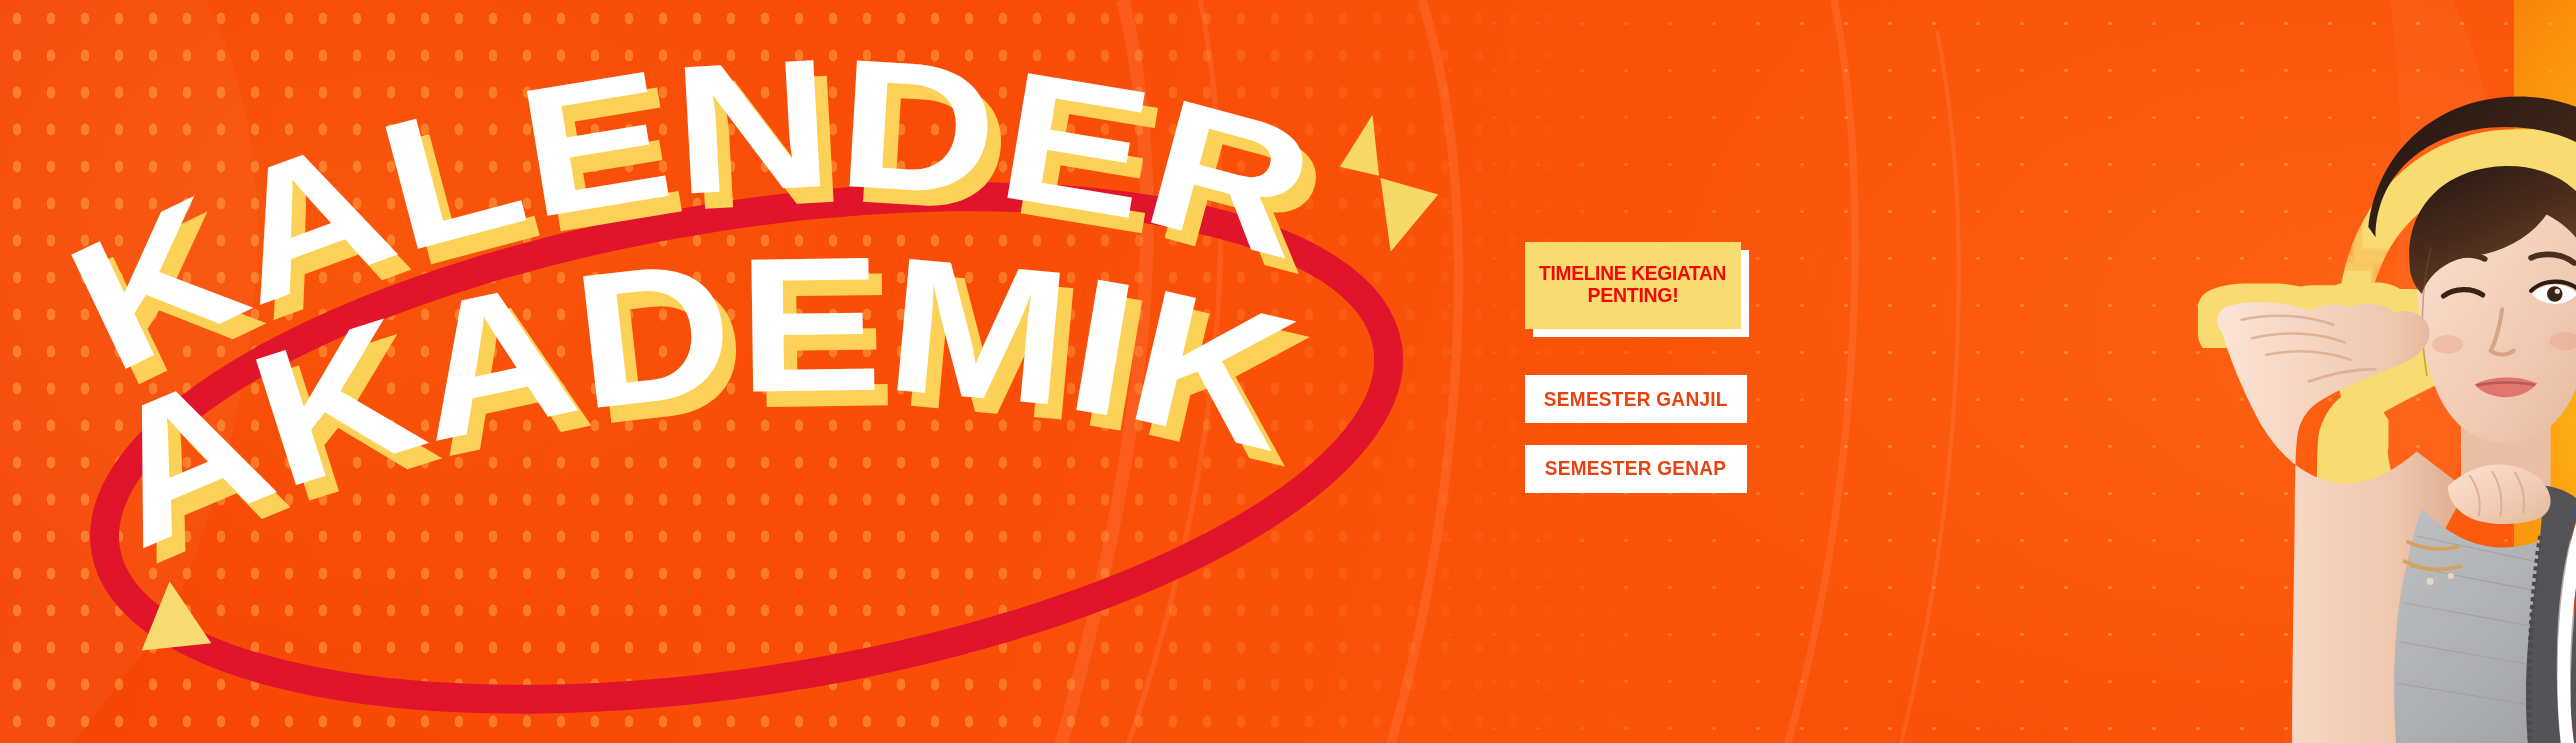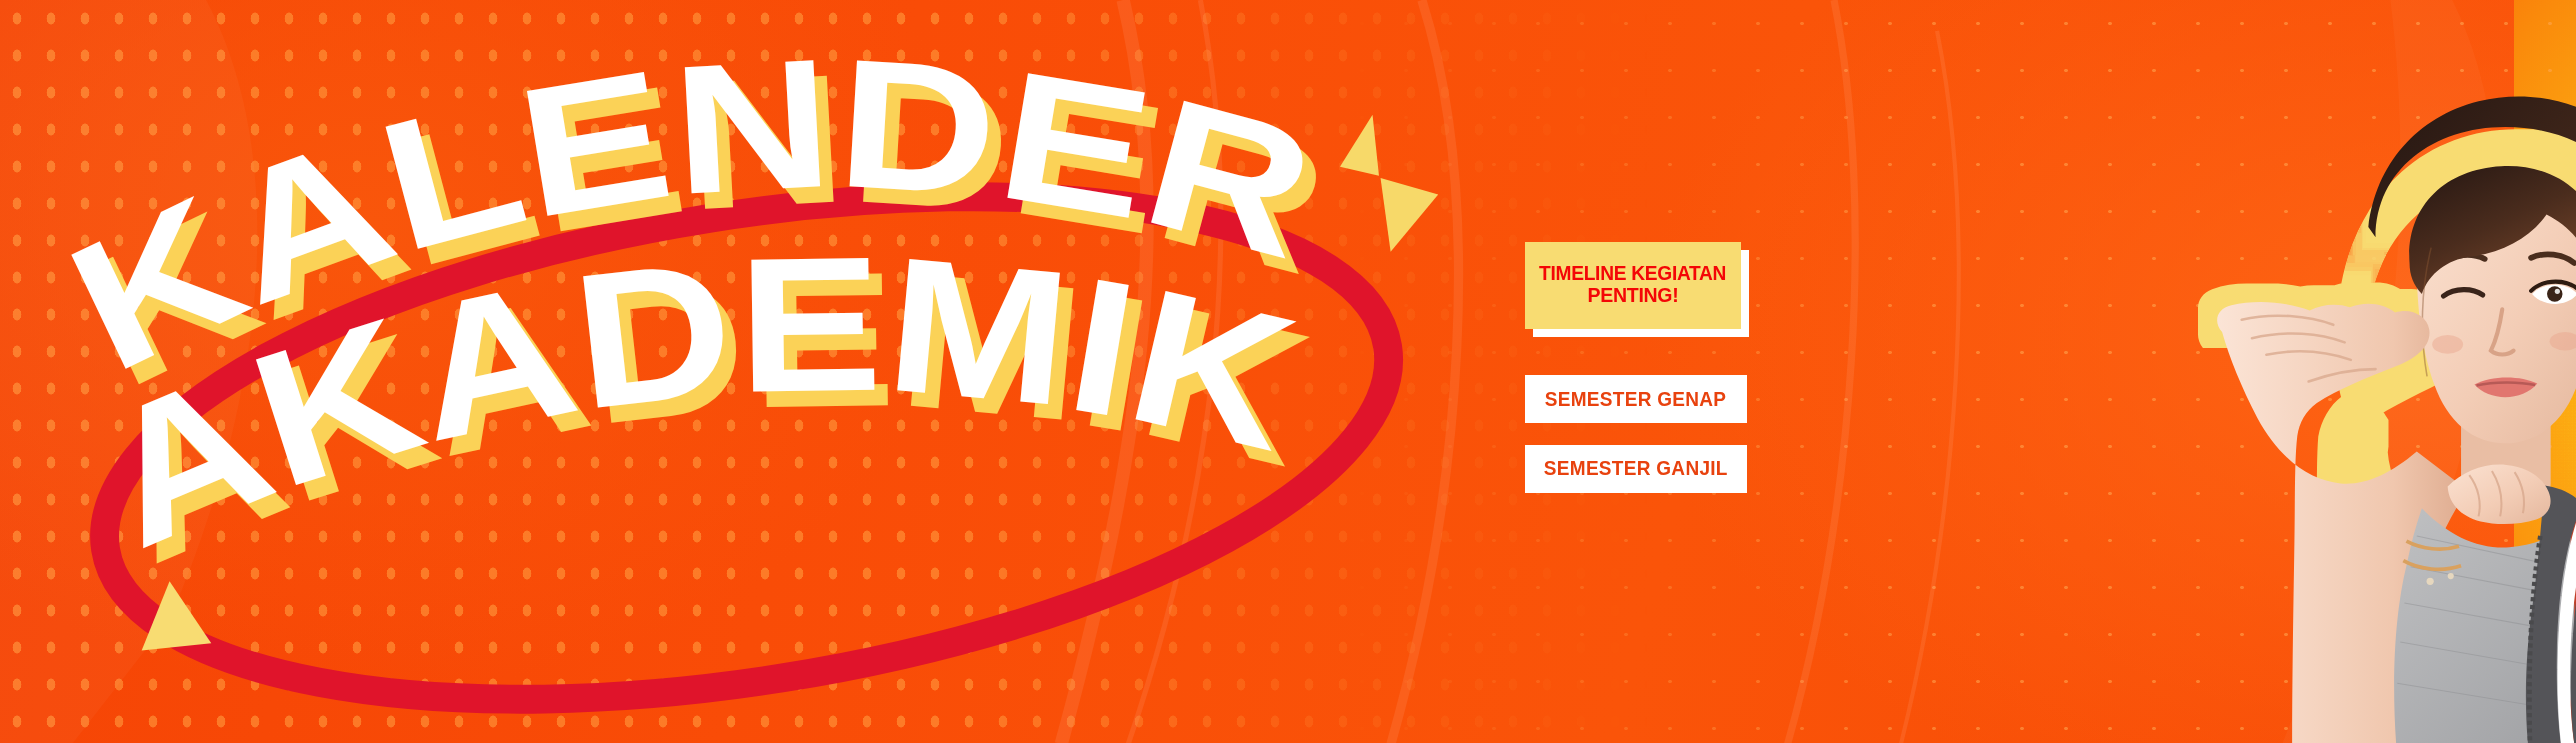--- a/index.html
+++ b/index.html
@@ -256,24 +256,24 @@
     <div class="hero-chip-wrap">
       <div class="hero-chip-shadow"></div>
       <div class="hero-chip">
         <div class="hero-line l1">TIMELINE KEGIATAN</div>
         <div class="hero-line l2">PENTING!</div>
       </div>
     </div>
 
     <div class="chip-list">
       <div class="chip">
-        <span class="chip-label">SEMESTER GENAP</span>
+        <span class="chip-label">SEMESTER GANJIL</span>
       </div>
       <div class="chip">
-        <span class="chip-label">SEMESTER GANJIL</span>
+        <span class="chip-label">SEMESTER GENAP</span>
       </div>
     </div>
 
   </div>
 
   <div class="person">
     <svg viewBox="0 0 1380 1404" aria-hidden="true">
       <defs>
         <linearGradient id="skin" x1="0" y1="0" x2="1" y2="1">
           <stop offset="0%" stop-color="#FBE2D2"></stop>

